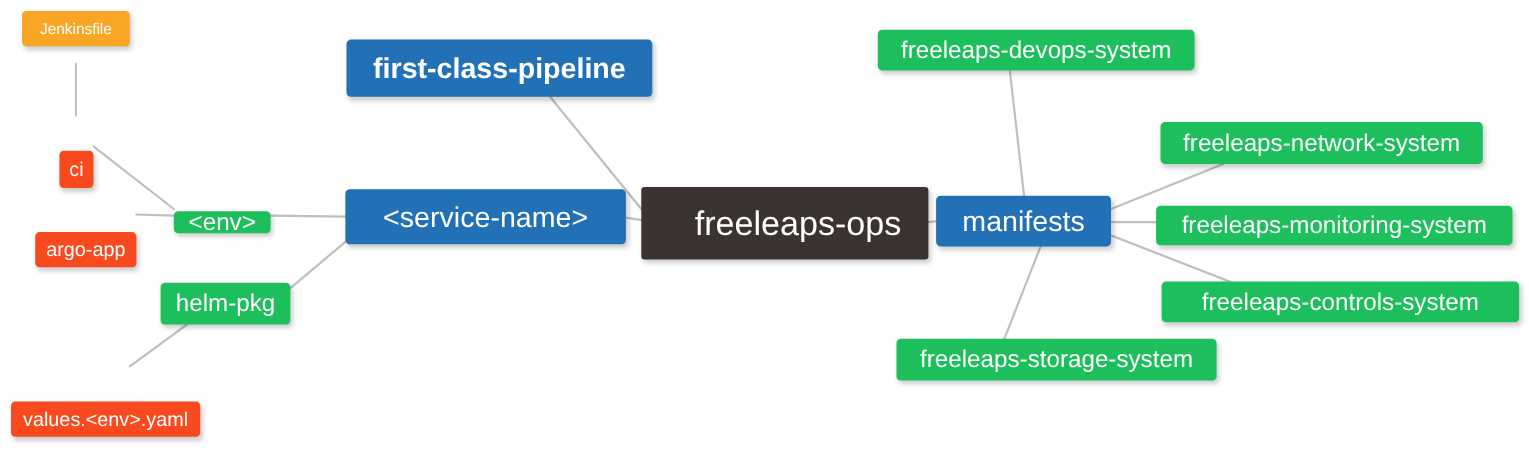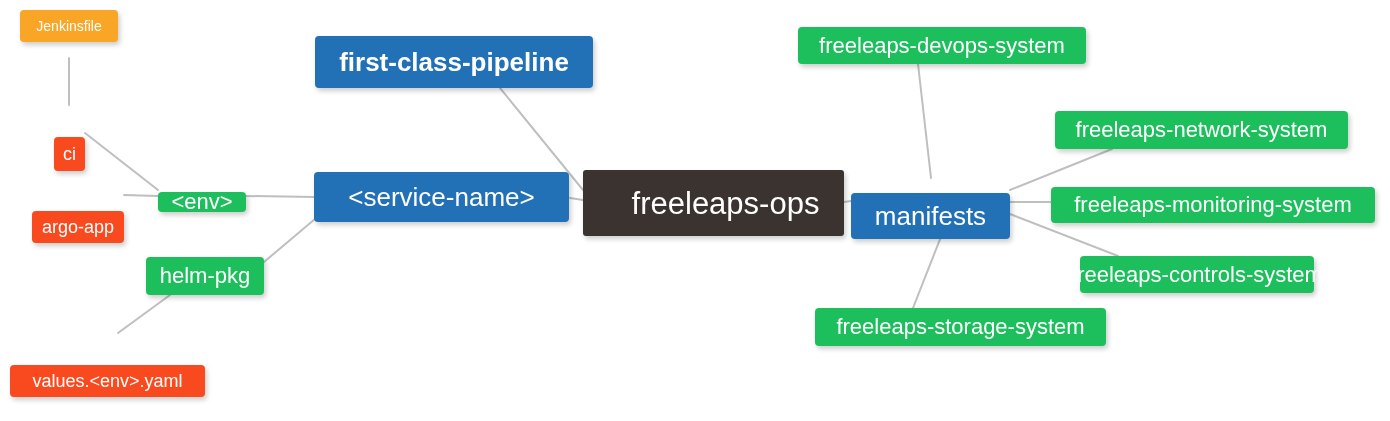--- a/index.html
+++ b/index.html
@@ -82,50 +82,50 @@
   <div id="node-layer">
       <div class="node node-root sz-xl" style="left: 583px; top: 170px; width: 261px; height: 66px;">
         <span>freeleaps-ops</span>
       </div>
       <div class="node node-blue sz-lg" style="left: 315px; top: 36px; width: 278px; height: 52px; font-weight: bold;">
         <span>first-class-pipeline</span>
       </div>
       <div class="node node-blue sz-lg" style="left: 314px; top: 172px; width: 255px; height: 50px;">
         <span>&lt;service-name&gt;</span>
       </div>
-      <div class="node node-blue sz-lg" style="left: 851px; top: 193px; width: 159px; height: 46px; text-align: right;">
+      <div class="node node-blue sz-lg" style="left: 851px; top: 178px; width: 159px; height: 46px; text-align: right;">
         <span>manifests</span>
       </div>
       <div class="node node-green sz-md" style="left: 158px; top: 192px; width: 88px; height: 20px;">
         <span>&lt;env&gt;</span>
       </div>
       <div class="node node-green sz-md" style="left: 146px; top: 257px; width: 118px; height: 38px;">
         <span>helm-pkg</span>
       </div>
       <div class="node node-red sz-sm" style="left: 54px; top: 105px; width: 31px; height: 34px;">
         <span>ci</span>
       </div>
       <div class="node node-orange sz-xs" style="left: 20px; top: 10px; width: 98px; height: 32px;">
         <span>Jenkinsfile</span>
       </div>
       <div class="node node-red sz-sm" style="left: 32px; top: 179px; width: 92px; height: 32px; text-align: center;">
         <span>argo-app</span>
       </div>
-      <div class="node node-red sz-sm" style="left: 10px; top: 333px; width: 195px; height: 32px;">
+      <div class="node node-red sz-sm" style="left: 10px; top: 333px; width: 172px; height: 32px;">
         <span>values.&lt;env&gt;.yaml</span>
       </div>
       <div class="node node-green sz-md" style="left: 798px; top: 27px; width: 288px; height: 37px;">
         <span>freeleaps-devops-system</span>
       </div>
       <div class="node node-green sz-md" style="left: 1055px; top: 111px; width: 293px; height: 38px;">
         <span>freeleaps-network-system</span>
       </div>
       <div class="node node-green sz-md" style="left: 1051px; top: 187px; width: 324px; height: 36px;">
         <span>freeleaps-monitoring-system</span>
       </div>
-      <div class="node node-green sz-md" style="left: 1080px; top: 256px; width: 234px; height: 37px;">
+      <div class="node node-green sz-md" style="left: 1056px; top: 256px; width: 325px; height: 37px;">
         <span>freeleaps-controls-system</span>
       </div>
       <div class="node node-green sz-md" style="left: 815px; top: 308px; width: 291px; height: 38px;">
         <span>freeleaps-storage-system</span>
       </div>
     </div>
 </div>
 
 </body></html>

